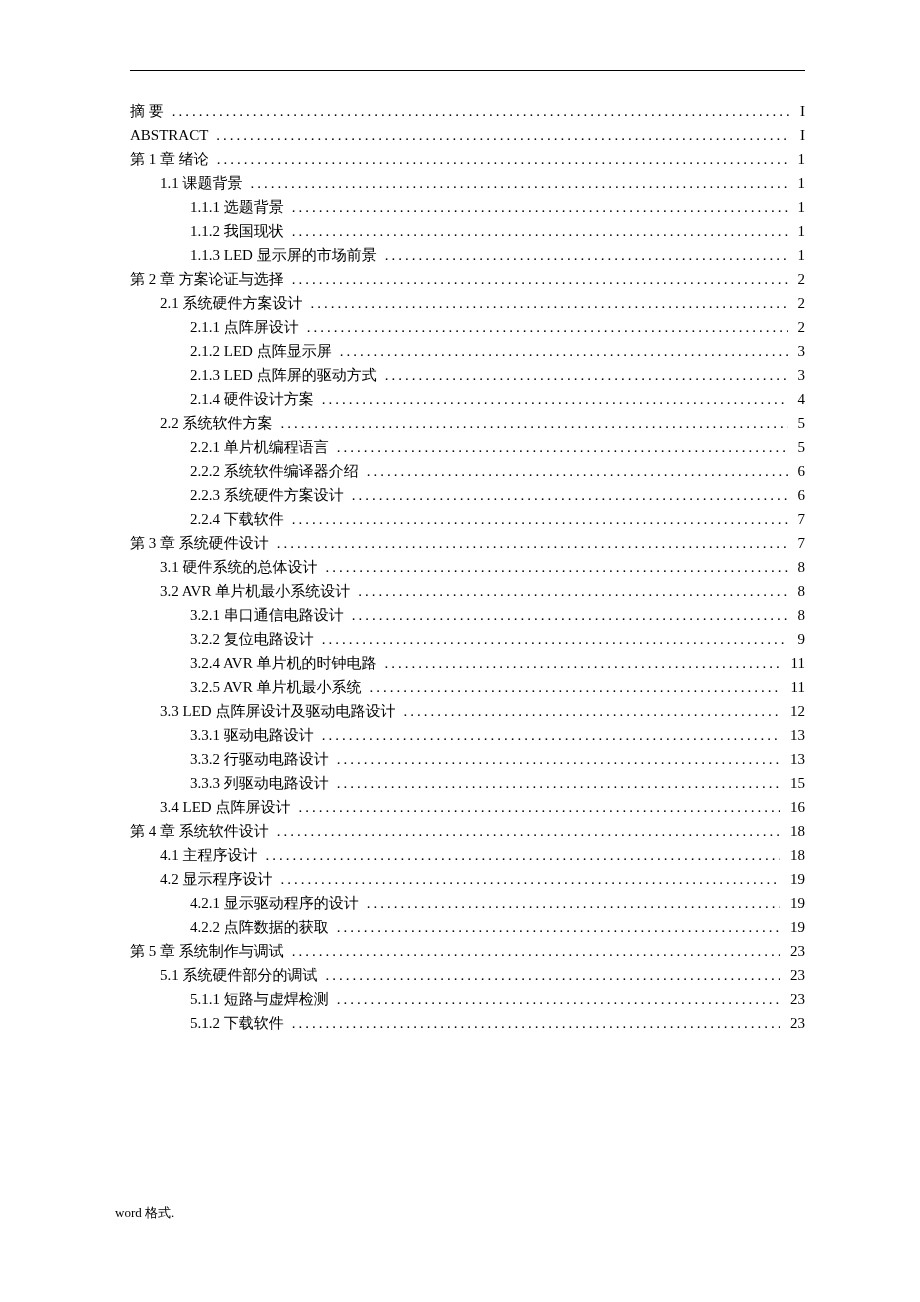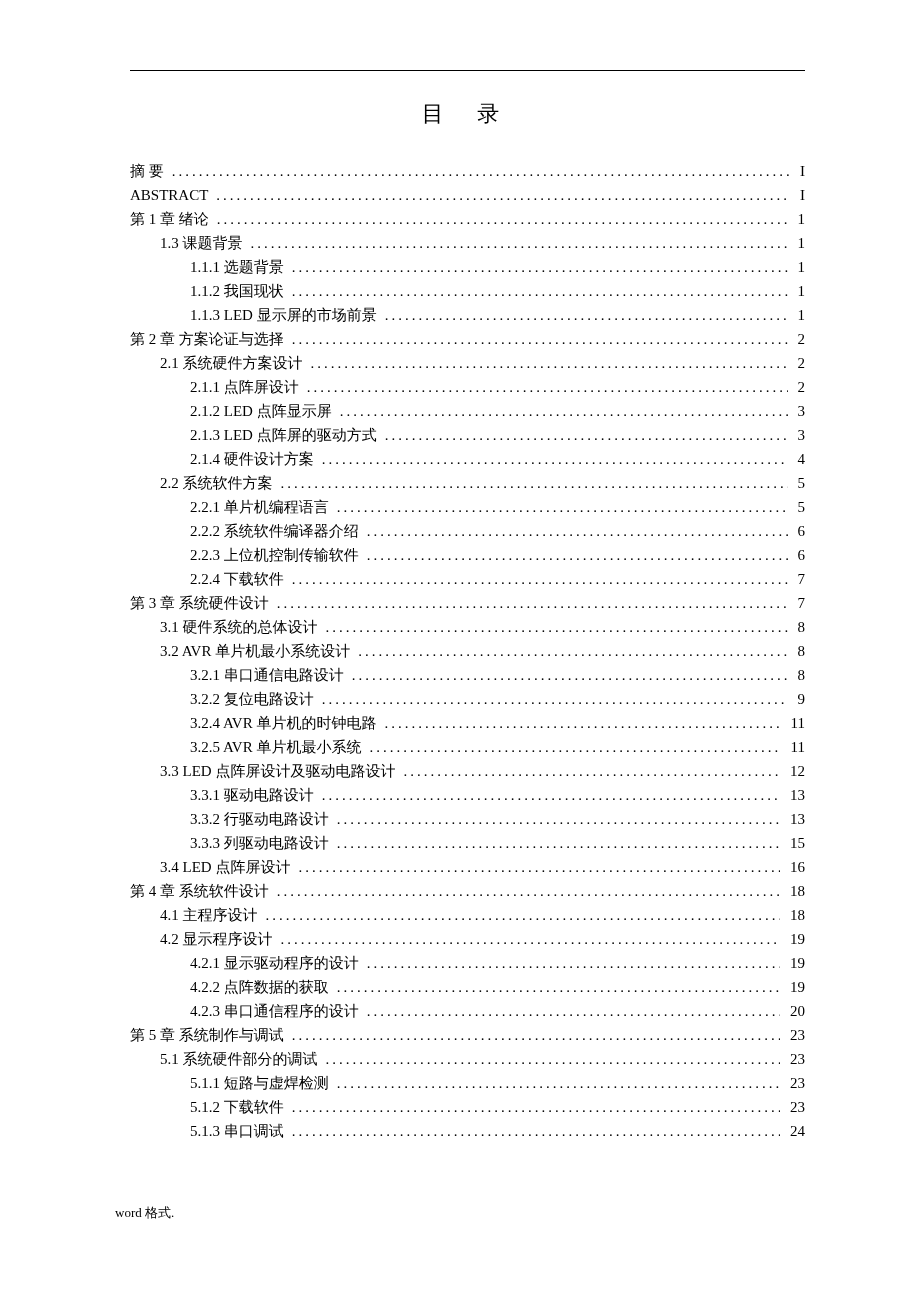--- a/index.html
+++ b/index.html
@@ -64,39 +64,38 @@
       bottom: 80px;
       left: 115px;
       font-size: 13px;
     }
   </style>
 </head>
 <body>
 
 <div class="page">
   <div class="top-border"></div>
-  <h1 class="title">目 录</h1>
   <div id="toc-container">
       <div class="toc-line indent-0">
         <span class="toc-label">摘   要</span>
         <span class="toc-dots"></span>
         <span class="toc-page">I</span>
       </div>
       <div class="toc-line indent-0">
         <span class="toc-label">ABSTRACT</span>
         <span class="toc-dots"></span>
         <span class="toc-page">I</span>
       </div>
       <div class="toc-line indent-0">
         <span class="toc-label">第 1 章   绪论</span>
         <span class="toc-dots"></span>
         <span class="toc-page">1</span>
       </div>
       <div class="toc-line indent-1">
-        <span class="toc-label">1.3   课题背景 </span>
+        <span class="toc-label">1.1   课题背景 </span>
         <span class="toc-dots"></span>
         <span class="toc-page">1</span>
       </div>
       <div class="toc-line indent-2">
         <span class="toc-label">1.1.1   选题背景</span>
         <span class="toc-dots"></span>
         <span class="toc-page">1</span>
       </div>
       <div class="toc-line indent-2">
         <span class="toc-label">1.1.2   我国现状</span>
@@ -147,21 +146,21 @@
         <span class="toc-label">2.2.1   单片机编程语言</span>
         <span class="toc-dots"></span>
         <span class="toc-page">5</span>
       </div>
       <div class="toc-line indent-2">
         <span class="toc-label">2.2.2   系统软件编译器介绍</span>
         <span class="toc-dots"></span>
         <span class="toc-page">6</span>
       </div>
       <div class="toc-line indent-2">
-        <span class="toc-label">2.2.3   上位机控制传输软件</span>
+        <span class="toc-label">2.2.3   系统硬件方案设计</span>
         <span class="toc-dots"></span>
         <span class="toc-page">6</span>
       </div>
       <div class="toc-line indent-2">
         <span class="toc-label">2.2.4   下载软件</span>
         <span class="toc-dots"></span>
         <span class="toc-page">7</span>
       </div>
       <div class="toc-line indent-0">
         <span class="toc-label">第 3 章  系统硬件设计</span>
@@ -241,45 +240,35 @@
       <div class="toc-line indent-2">
         <span class="toc-label">4.2.1   显示驱动程序的设计</span>
         <span class="toc-dots"></span>
         <span class="toc-page">19</span>
       </div>
       <div class="toc-line indent-2">
         <span class="toc-label">4.2.2   点阵数据的获取</span>
         <span class="toc-dots"></span>
         <span class="toc-page">19</span>
       </div>
-      <div class="toc-line indent-2">
-        <span class="toc-label">4.2.3   串口通信程序的设计</span>
-        <span class="toc-dots"></span>
-        <span class="toc-page">20</span>
-      </div>
       <div class="toc-line indent-0">
         <span class="toc-label">第 5 章   系统制作与调试</span>
         <span class="toc-dots"></span>
         <span class="toc-page">23</span>
       </div>
       <div class="toc-line indent-1">
         <span class="toc-label">5.1 系统硬件部分的调试 </span>
         <span class="toc-dots"></span>
         <span class="toc-page">23</span>
       </div>
       <div class="toc-line indent-2">
         <span class="toc-label">5.1.1   短路与虚焊检测</span>
         <span class="toc-dots"></span>
         <span class="toc-page">23</span>
       </div>
       <div class="toc-line indent-2">
         <span class="toc-label">5.1.2   下载软件</span>
         <span class="toc-dots"></span>
         <span class="toc-page">23</span>
-      </div>
-      <div class="toc-line indent-2">
-        <span class="toc-label">5.1.3   串口调试</span>
-        <span class="toc-dots"></span>
-        <span class="toc-page">24</span>
       </div>
     </div>
   <div class="footer">word 格式.</div>
 </div>
 
 </body></html>

